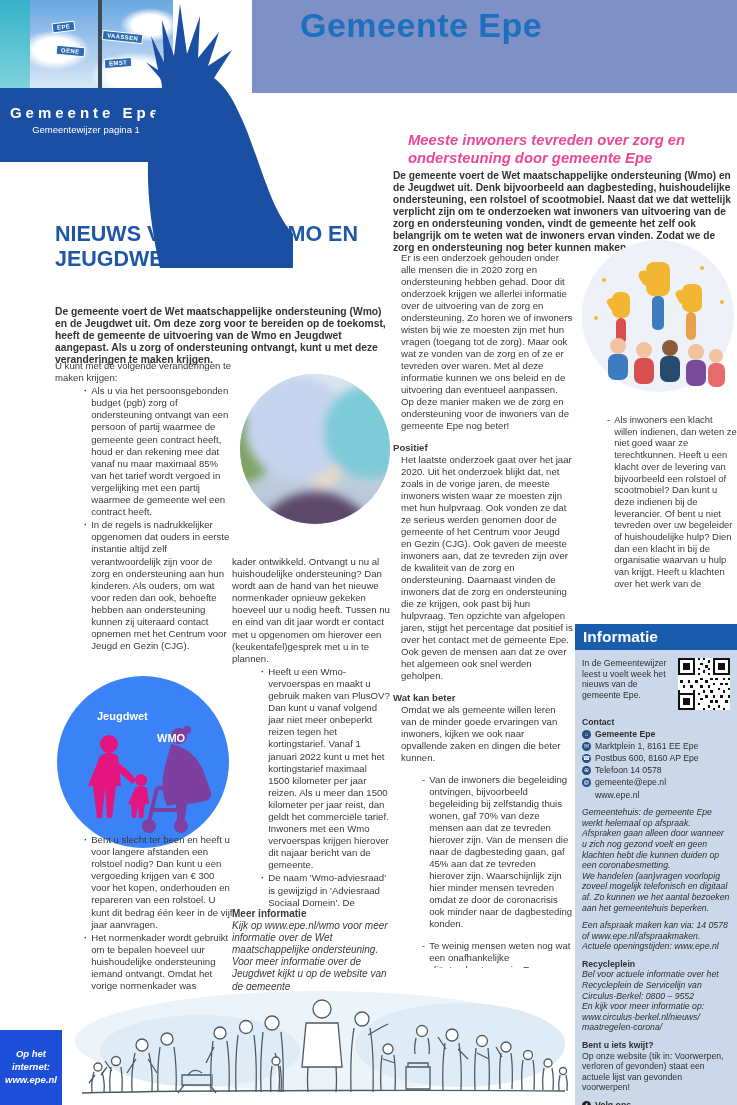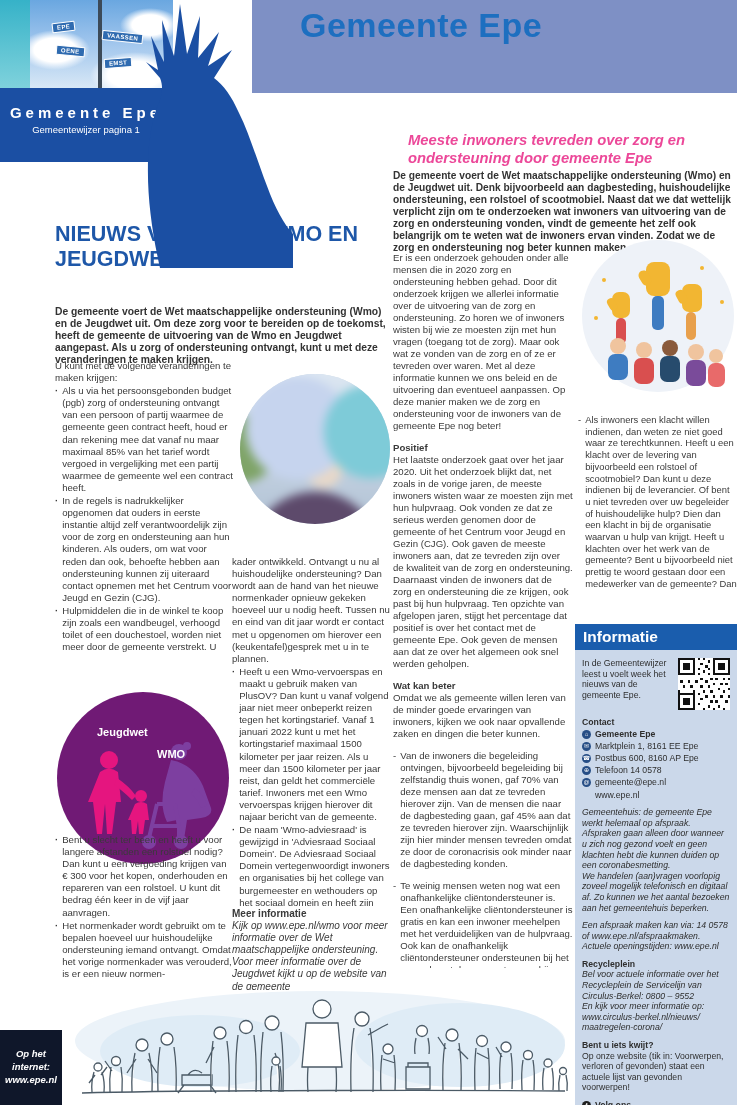--- a/index.html
+++ b/index.html
@@ -26,45 +26,45 @@
 
   
   .l-title{left:55px;top:222px;width:335px;font-size:21.5px;line-height:1.14;font-weight:bold;color:#1e57a8;}
   .l-sub{left:55px;top:276px;width:335px;font-size:16px;font-style:italic;font-weight:bold;color:#7fa9dc;}
   .l-intro{left:55px;top:306px;width:338px;font-size:10.3px;line-height:1.17;font-weight:bold;color:#333;}
   .col{font-size:9.6px;line-height:12.1px;color:#3a3a3a;}
   .c1{left:55px;top:360px;width:178px;height:294px;overflow:hidden;}
   .c1b{left:55px;top:833px;width:178px;height:160px;overflow:hidden;}
   .c2{left:232px;top:556px;width:158px;height:350px;overflow:hidden;}
   .meerinfo{left:232px;top:908px;width:166px;height:82px;overflow:hidden;font-size:10px;line-height:12.1px;}
-  .b{display:flex;margin-top:1px;}
+  .b{display:flex;margin-top:1px;margin-left:29px;}
   .b::before{content:"·";margin-right:4px;font-weight:bold;}
   .bd::before{content:"-";font-weight:normal;}
   .b>span{flex:1;}
   .h-small{font-weight:bold;}
 
   
-  .pcircle{left:57px;top:692px;width:172px;height:172px;border-radius:50%;background:#701a75;overflow:hidden;}
+  .pcircle{left:57px;top:676px;width:172px;height:172px;border-radius:50%;background:#3b82f6;overflow:hidden;}
   .pc-label{position:absolute;color:#fff;font-weight:bold;font-size:11px;}
   
   .hands{left:240px;top:374px;width:150px;height:150px;border-radius:50%;overflow:hidden;background:#cfdce9;}
   .hands-inner{position:absolute;left:-12px;top:-12px;width:174px;height:174px;filter:blur(5px);
     background:
       radial-gradient(circle at 82% 40%, #7ecbd8 0 26%, rgba(0,0,0,0) 27%),
       radial-gradient(circle at 40% 38%, #c6d4ee 0 34%, rgba(0,0,0,0) 35%),
       radial-gradient(circle at 55% 62%, #e8d8c8 0 12%, rgba(0,0,0,0) 13%),
       radial-gradient(circle at 8% 50%, #7fa468 0 18%, rgba(0,0,0,0) 19%),
       radial-gradient(circle at 50% 112%, #5d4a6b 0 30%, rgba(0,0,0,0) 31%),
       linear-gradient(180deg,#dfe9f4,#aebfd2);}
 
   
   .r-title{left:408px;top:131px;width:322px;font-size:14.8px;line-height:1.25;font-weight:bold;font-style:italic;color:#ec4899;}
   .r-intro{left:393px;top:170px;width:344px;font-size:10.2px;line-height:1.17;font-weight:bold;color:#333;}
   .rcol{left:393px;top:252px;width:180px;height:716px;overflow:hidden;font-size:9.6px;line-height:12px;}
-  .rcol p{margin:0 0 10px 0;}
+  .rcol p{margin:0 0 10px 8px;}
   .rrcol{left:578px;top:413px;width:159px;height:176px;overflow:hidden;font-size:9.4px;line-height:11.7px;}
   .result{left:578px;top:592px;width:159px;font-size:9.4px;line-height:11.7px;}
   .thumbs{left:582px;top:240px;width:152px;height:152px;}
 
   
   .info{left:575px;top:624px;width:162px;height:481px;}
   .info-h{height:26px;background:#1a5dad;color:#fff;font-size:15.5px;font-weight:bold;line-height:26px;padding-left:8px;}
   .info-b{height:455px;background:#cbd8ea;padding:8px 7px 0 7px;box-sizing:border-box;
           font-size:8.7px;line-height:10.6px;color:#2e2e2e;overflow:hidden;}
   .info-b .sec{margin-bottom:7px;}
@@ -72,21 +72,21 @@
   .introw .t{flex:1;}
   .qr{width:52px;height:52px;background:#fff;flex:0 0 52px;}
   .cline{display:flex;align-items:center;gap:4px;margin-top:1.5px;}
   .cline.noicon{padding-left:13px;}
   .ci{flex:0 0 9px;width:9px;height:9px;border-radius:50%;background:#274e86;color:#fff;font-size:6px;
       line-height:9px;text-align:center;overflow:hidden;}
   .ci.dark{background:#1f1f1f;}
   .bold{font-weight:bold;}
 
   
-  .net-box{left:0;top:1030px;width:62px;height:75px;background:#0f172a;color:#fff;font-weight:bold;
+  .net-box{left:0;top:1030px;width:62px;height:75px;background:#1d4ed8;color:#fff;font-weight:bold;
            font-size:9.5px;line-height:13px;text-align:center;padding-top:17px;box-sizing:border-box;}
   .crowd{left:70px;top:983px;width:505px;height:122px;}
 </style>
 </head>
 <body>
 
 <div class="page">
 
   <div class="abs teal-strip"></div>
 

